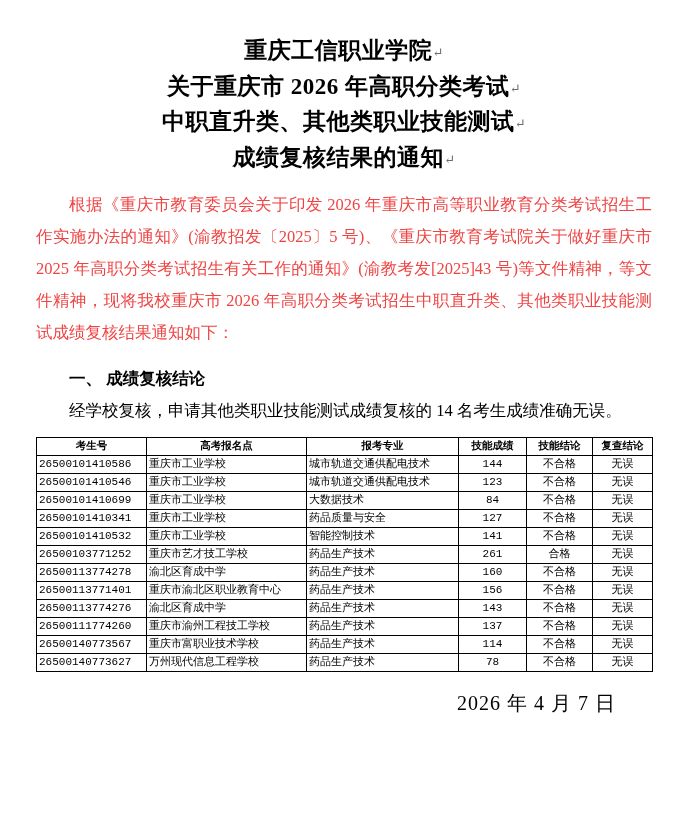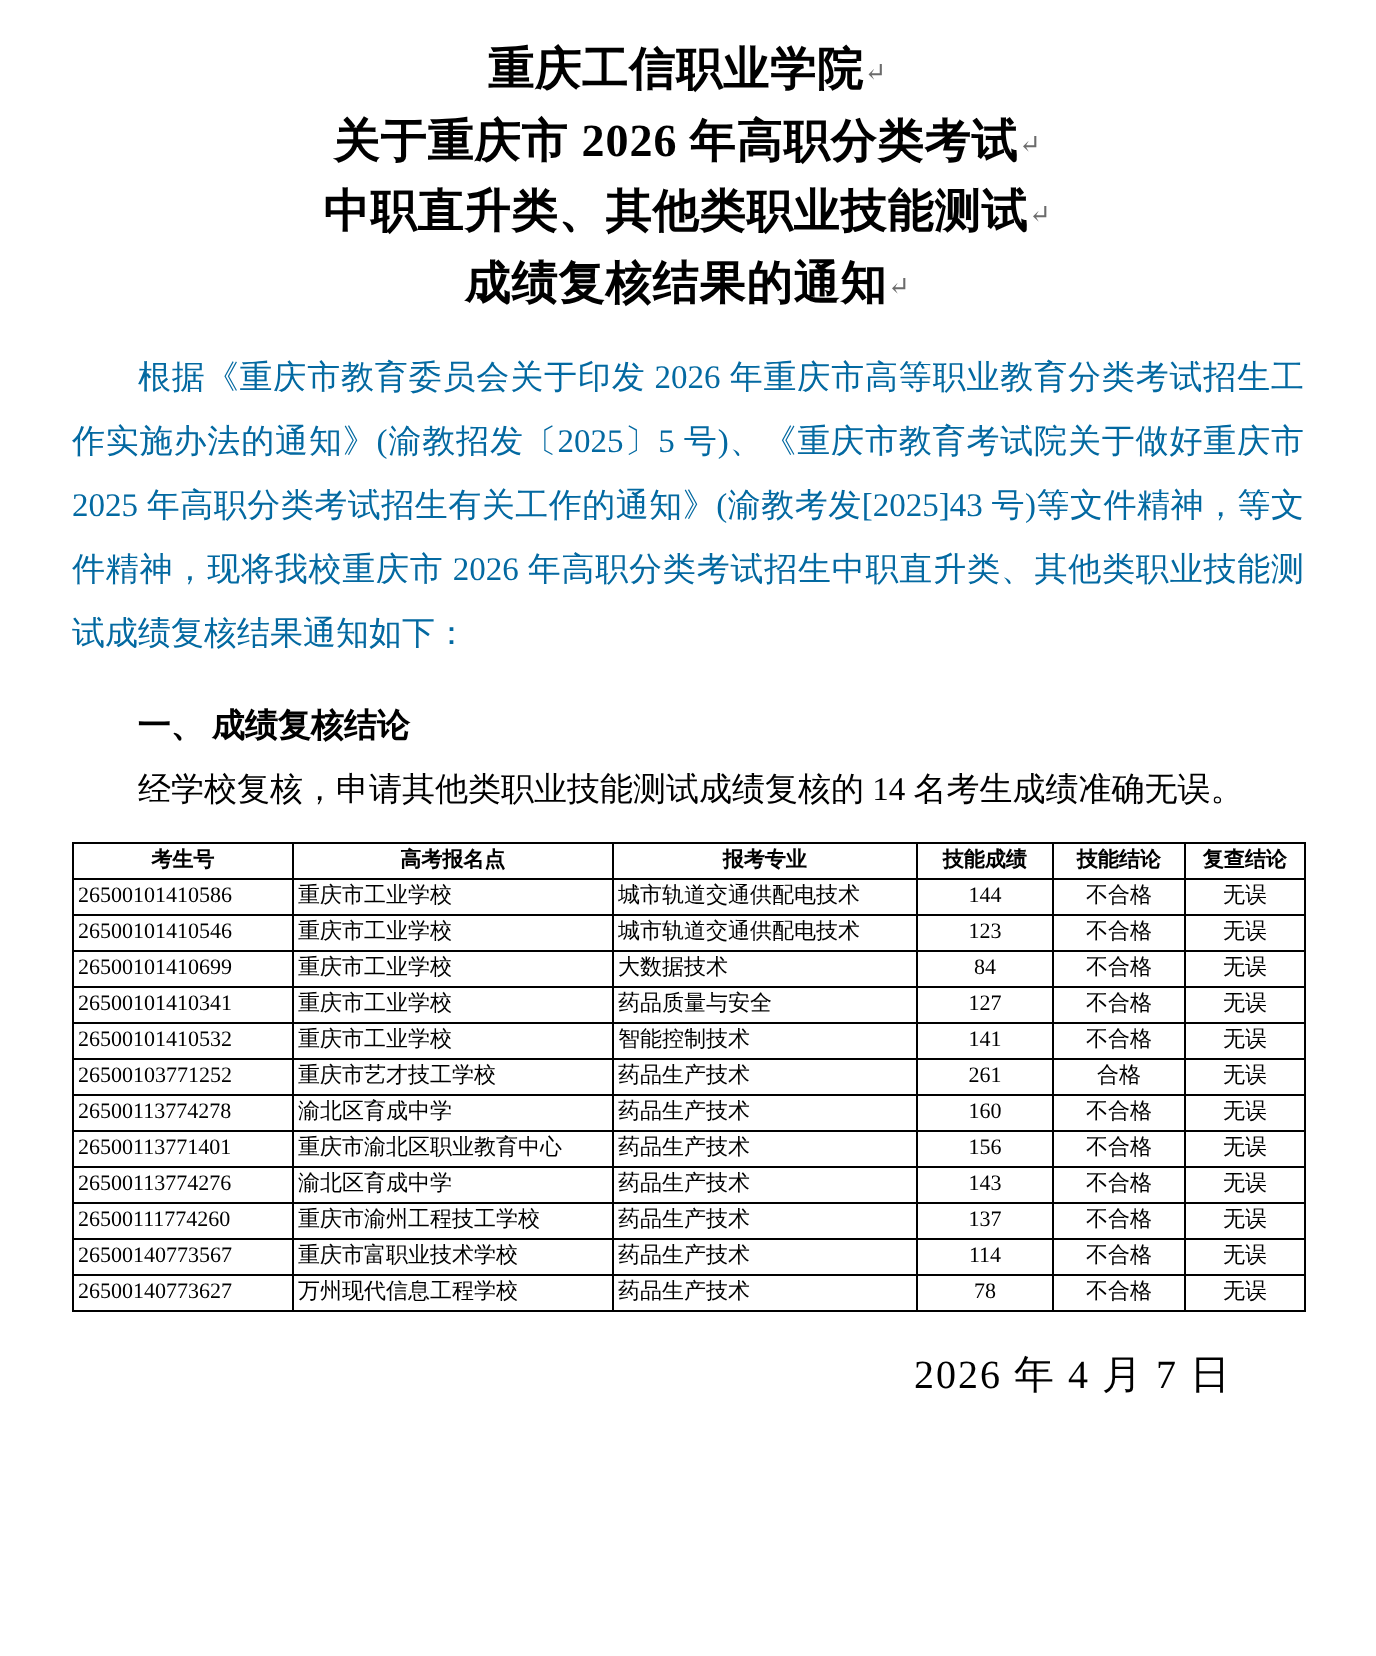--- a/index.html
+++ b/index.html
@@ -16,21 +16,21 @@
   }
   .page {
     position: relative;
     width: 688px;
     height: 828px;
     box-sizing: border-box;
     padding: 10px 36px 0 36px;
   }
   .title-block {
     text-align: center;
-    margin-top: 8px;
+    margin-top: 24px;
   }
   .title-line {
     font-family: "Liberation Serif", "DejaVu Serif", serif;
     font-weight: bold;
     font-size: 23px;
     line-height: 34px;
     letter-spacing: 0.5px;
     color: #000;
     white-space: nowrap;
   }
@@ -43,21 +43,21 @@
   .body-block {
     margin-top: 12px;
   }
   p.para {
     margin: 0;
     font-size: 16.5px;
     line-height: 32px;
     text-align: justify;
     text-justify: inter-ideograph;
     text-indent: 2em;
-    color: #0369a1;
+    color: #ef4444;
   }
   p.section-head {
     margin: 14px 0 0 0;
     font-size: 16.5px;
     line-height: 32px;
     font-weight: bold;
     text-indent: 2em;
   }
   p.para2 {
     margin: 0;
@@ -67,21 +67,21 @@
     text-align: justify;
     text-justify: inter-ideograph;
   }
   .table-wrap {
     margin-top: 10px;
   }
   table.grades {
     border-collapse: collapse;
     width: 100%;
     table-layout: fixed;
-    font-family: Liberation Serif, serif;
+    font-family: Liberation Mono, monospace;
   }
   table.grades th, table.grades td {
     border: 1px solid #000000;
     font-size: 11px;
     line-height: 13px;
     height: 17px;
     padding: 0 2px;
     white-space: nowrap;
     overflow: hidden;
   }

